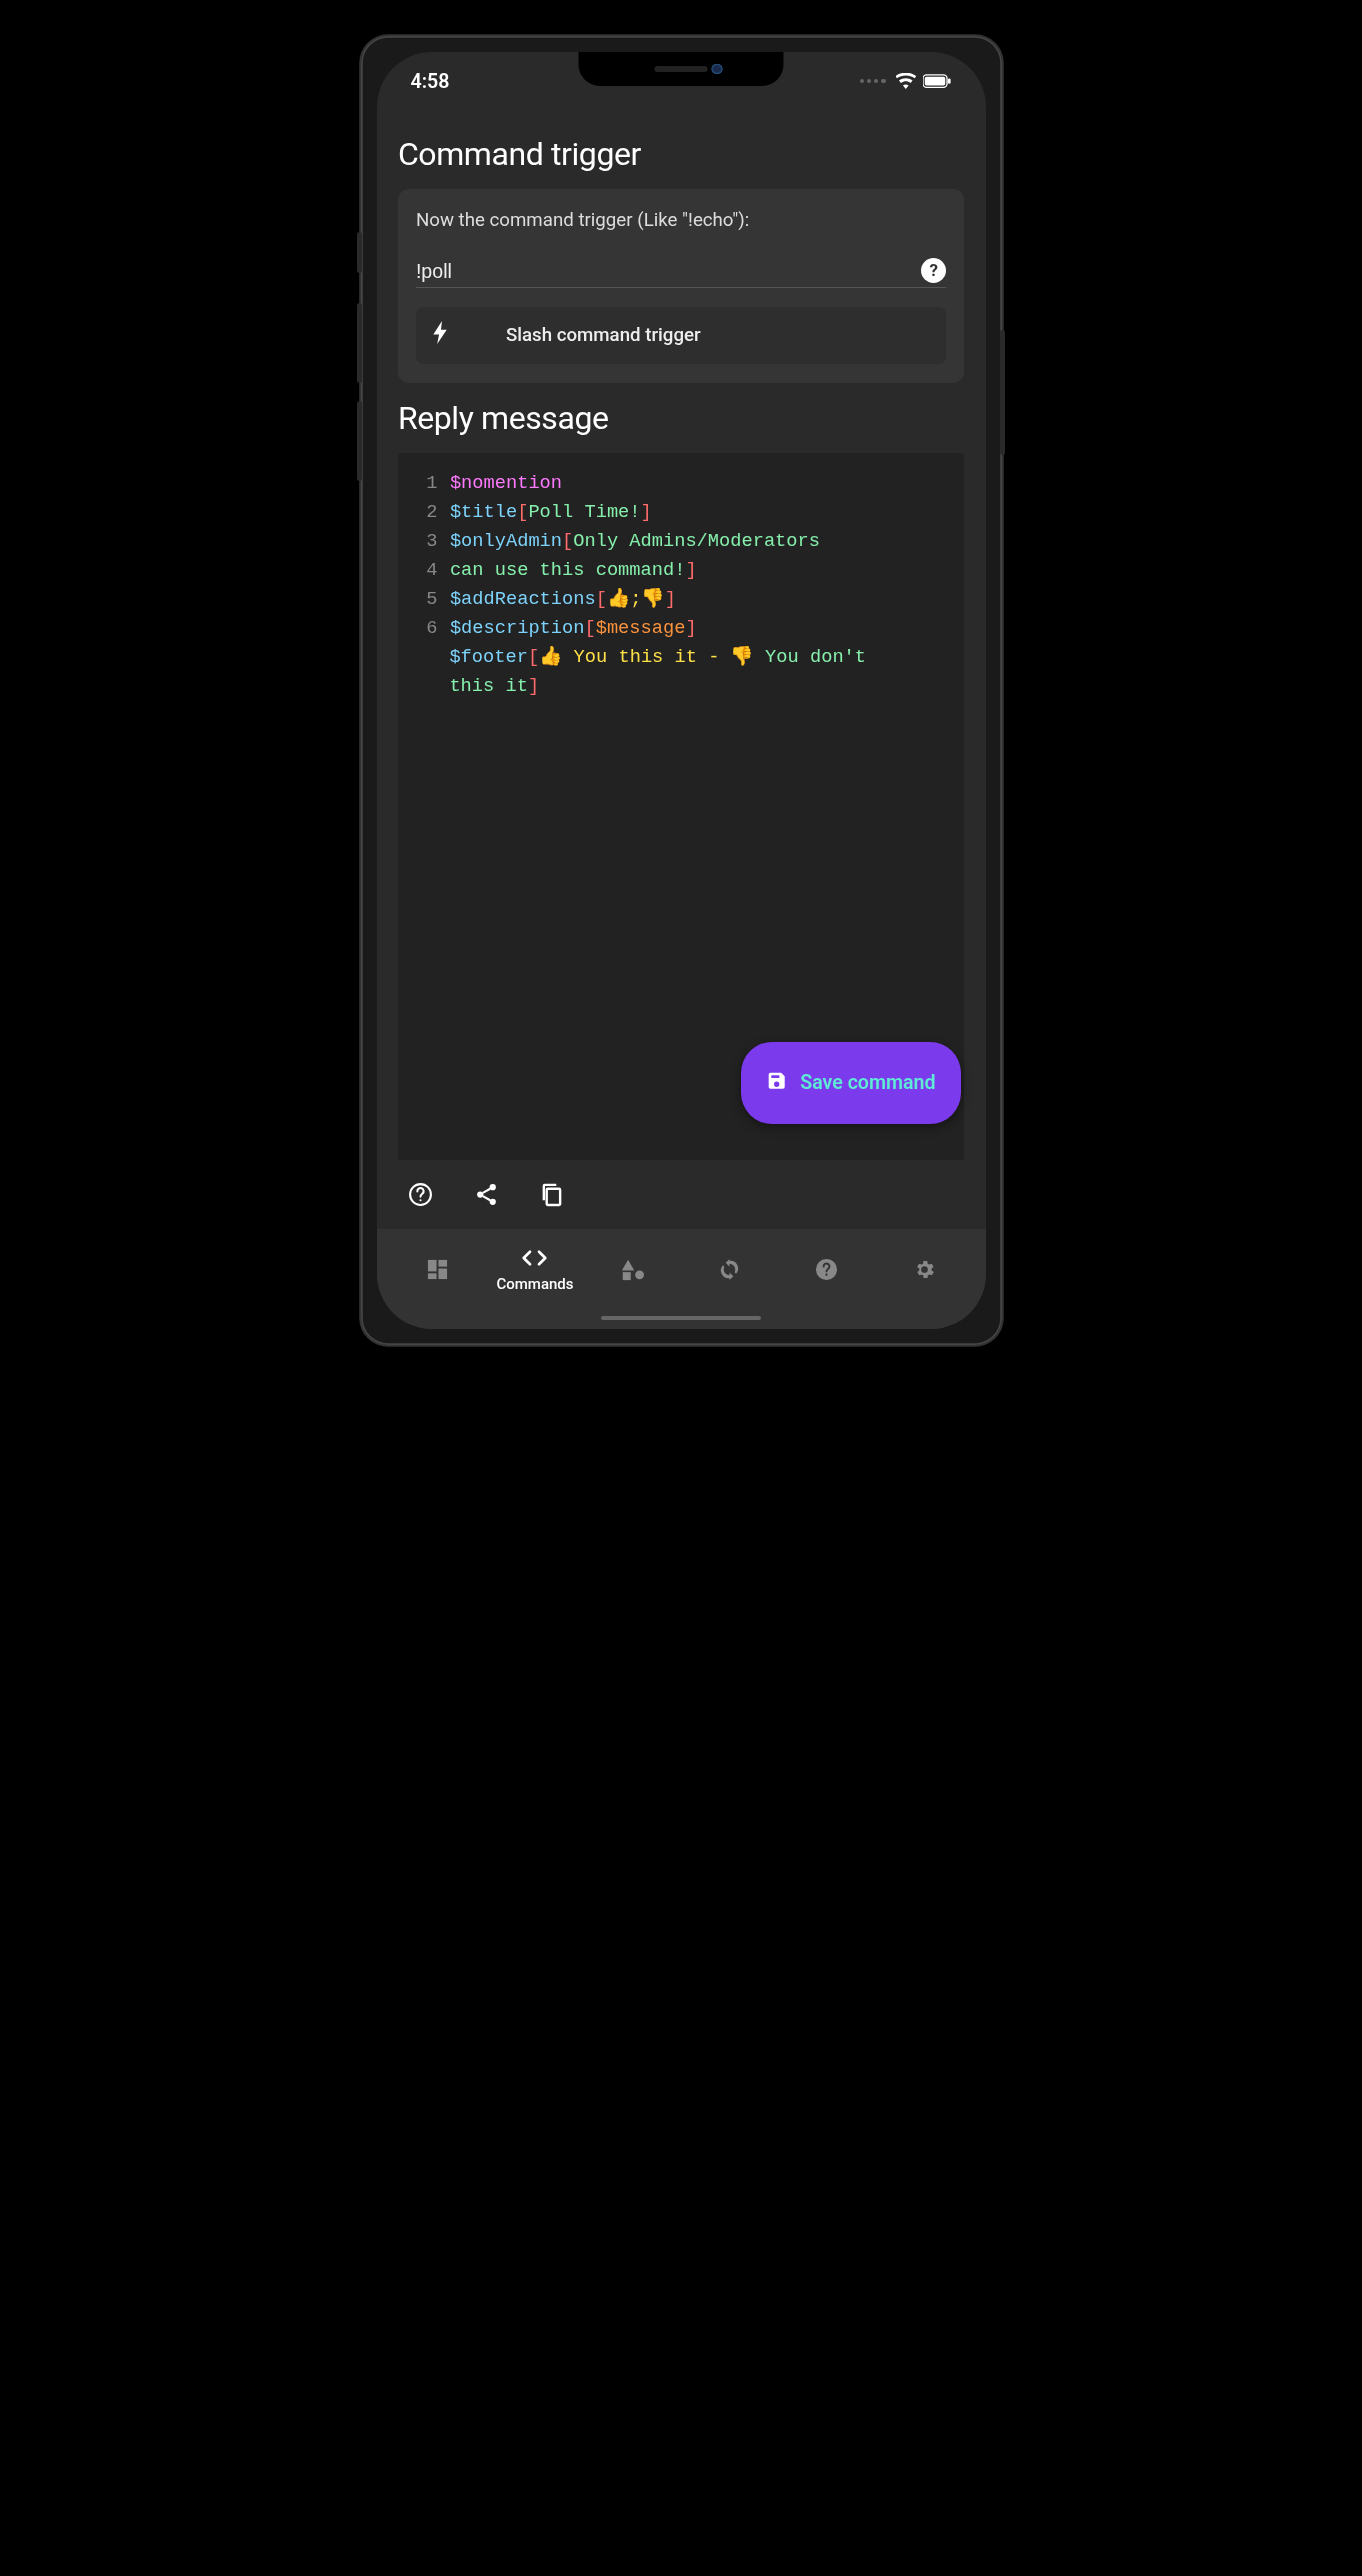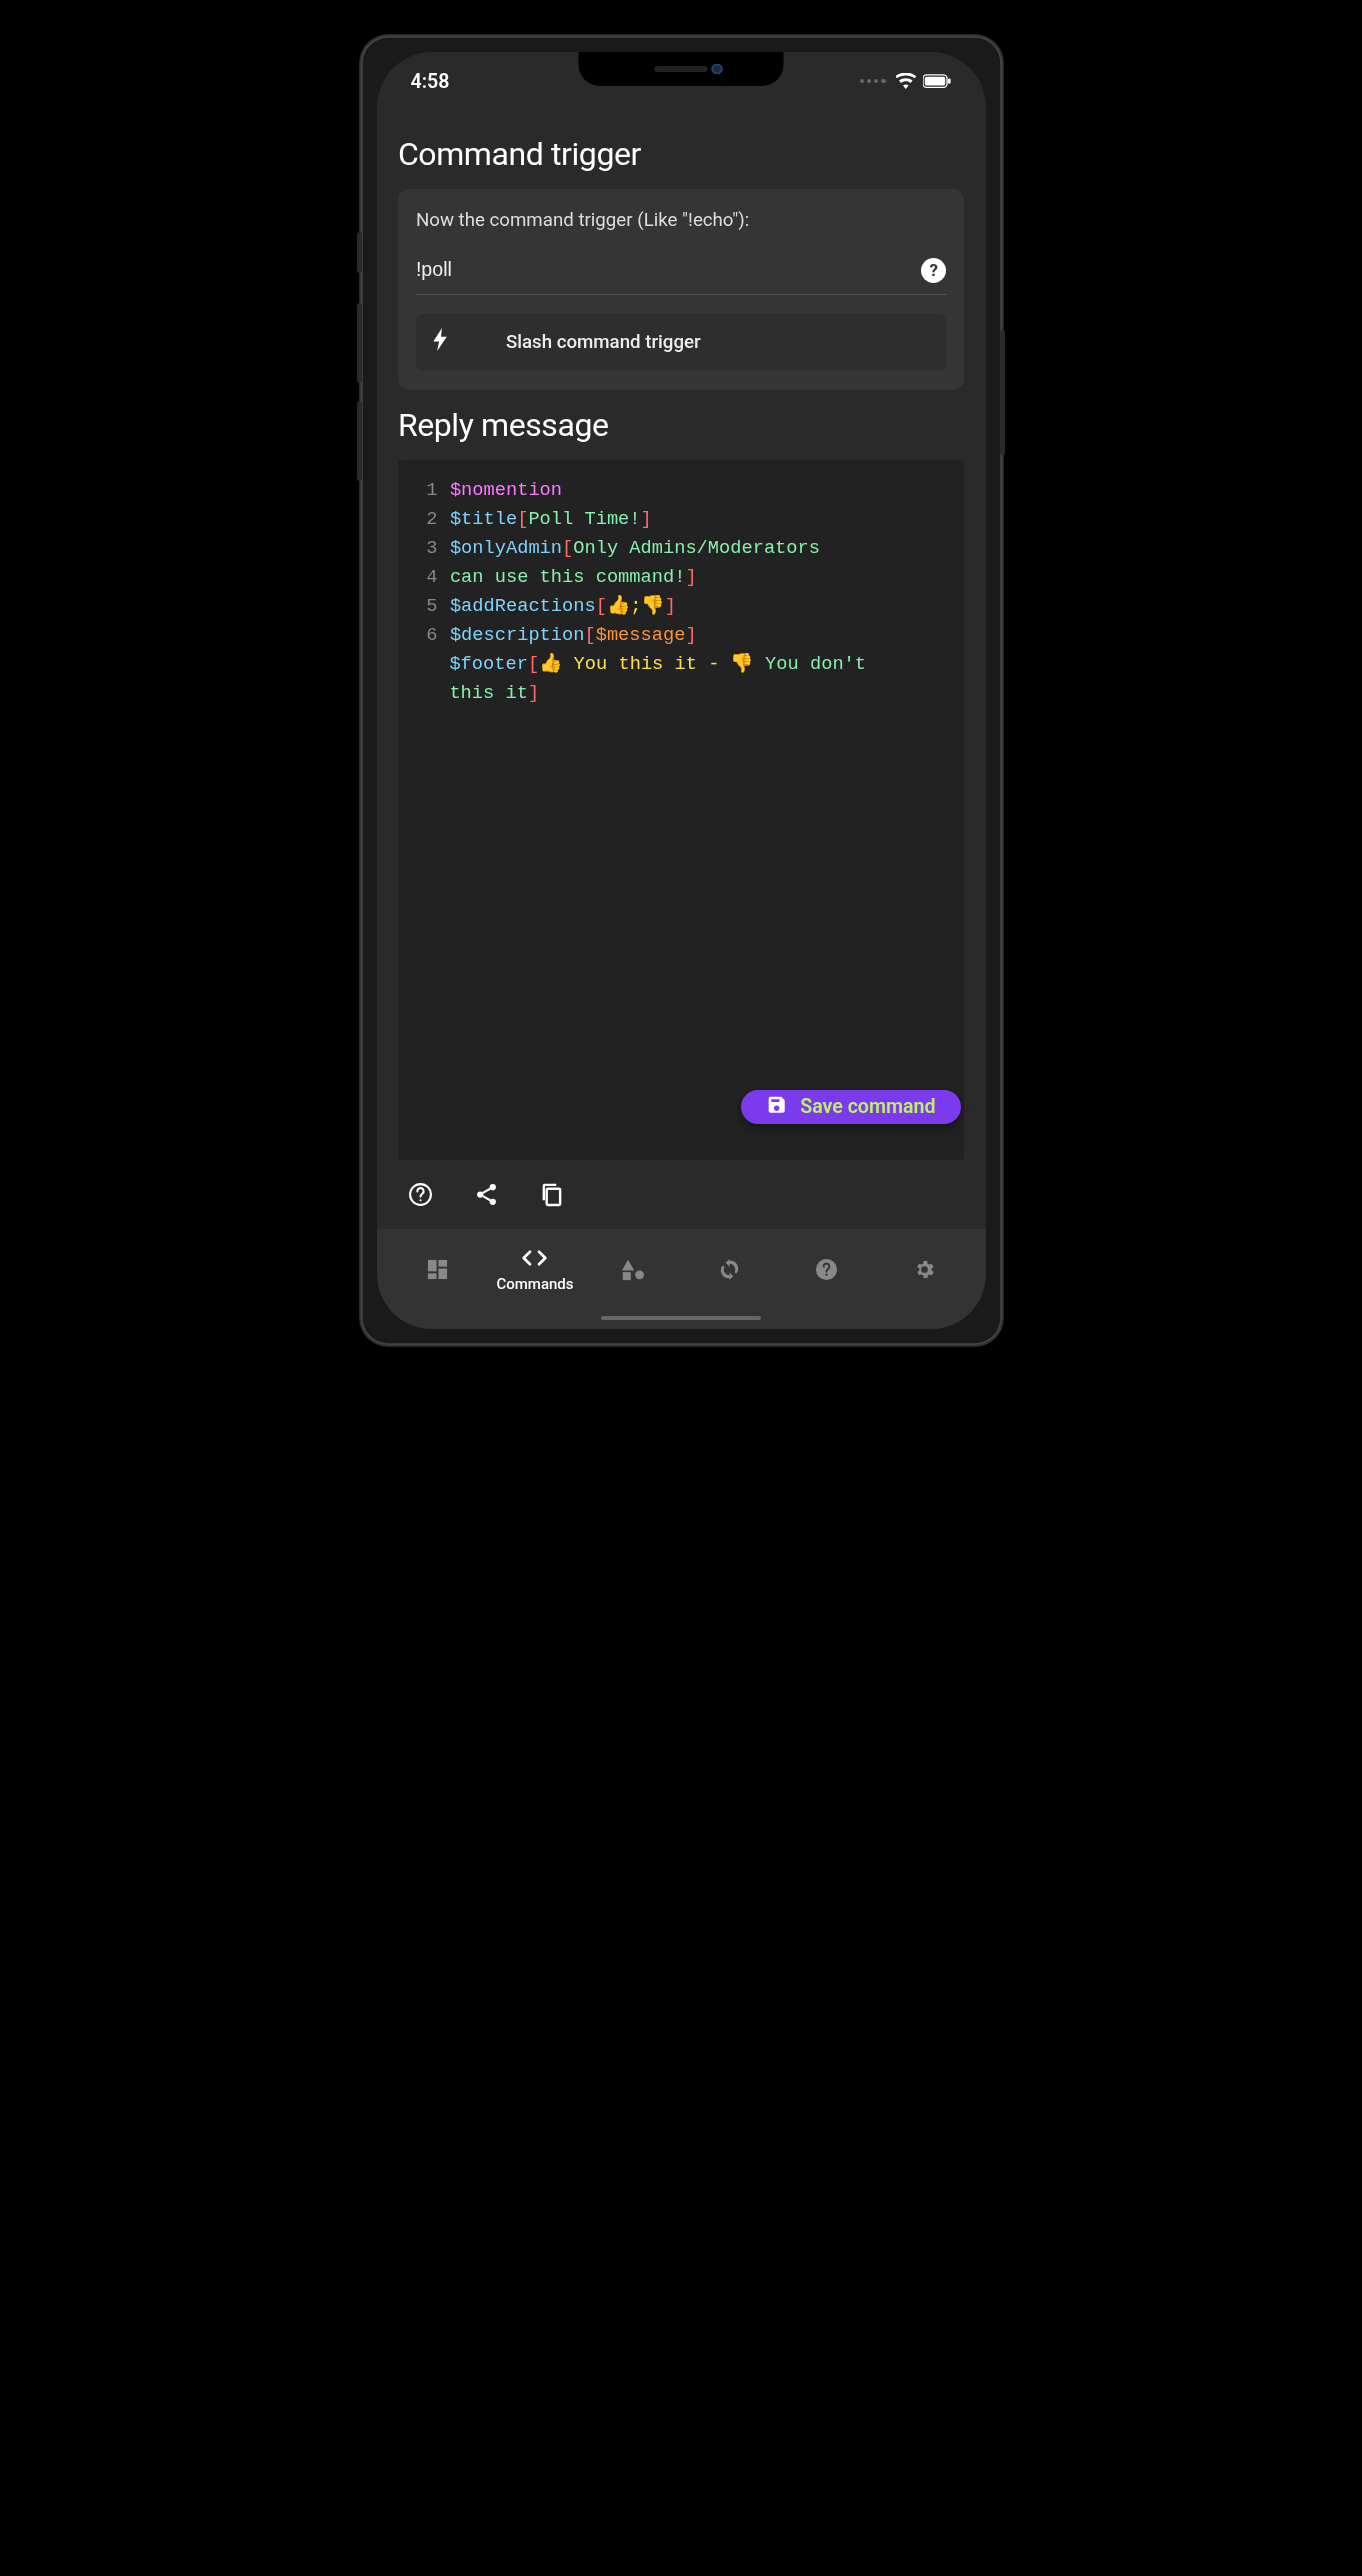--- a/index.html
+++ b/index.html
@@ -87,23 +87,23 @@
     border-radius: 10.7px;
     padding: 19.6px 18px;
   }
   .trigger-label {
     color: #ddd;
     font-size: 18.7px;
     margin-bottom: 27px;
   }
   .trigger-input-row {
     display: flex;
-    align-items: flex-start;
+    align-items: flex-end;
     justify-content: space-between;
-    padding-bottom: 11px;
+    padding-bottom: 4px;
     border-bottom: 0.9px solid #555;
     margin-bottom: 19.6px;
   }
   .trigger-input {
     background: transparent;
     border: none;
     color: #eee;
     font-size: 19.6px;
     outline: none;
     flex: 1;
@@ -150,23 +150,23 @@
   .c-cyan { color: #7dd3fc; }
   .c-red { color: #ff6b6b; }
   .c-green { color: #86efac; }
   .c-yellow { color: #fde047; }
   .c-orange { color: #fb923c; }
   .fab {
     position: absolute;
     right: 25px;
     bottom: 205px;
     background: #7c3aed;
-    color: #bef264;
+    color: #5eead4;
     border-radius: 31px;
-    padding: 4px 25px;
+    padding: 28px 25px;
     display: flex;
     align-items: center;
     gap: 12.5px;
     font-size: 19.6px;
     font-weight: 600;
     cursor: pointer;
     box-shadow: 0 3.6px 10.7px rgba(0,0,0,0.4);
   }
   .toolbar {
     height: 69px;

